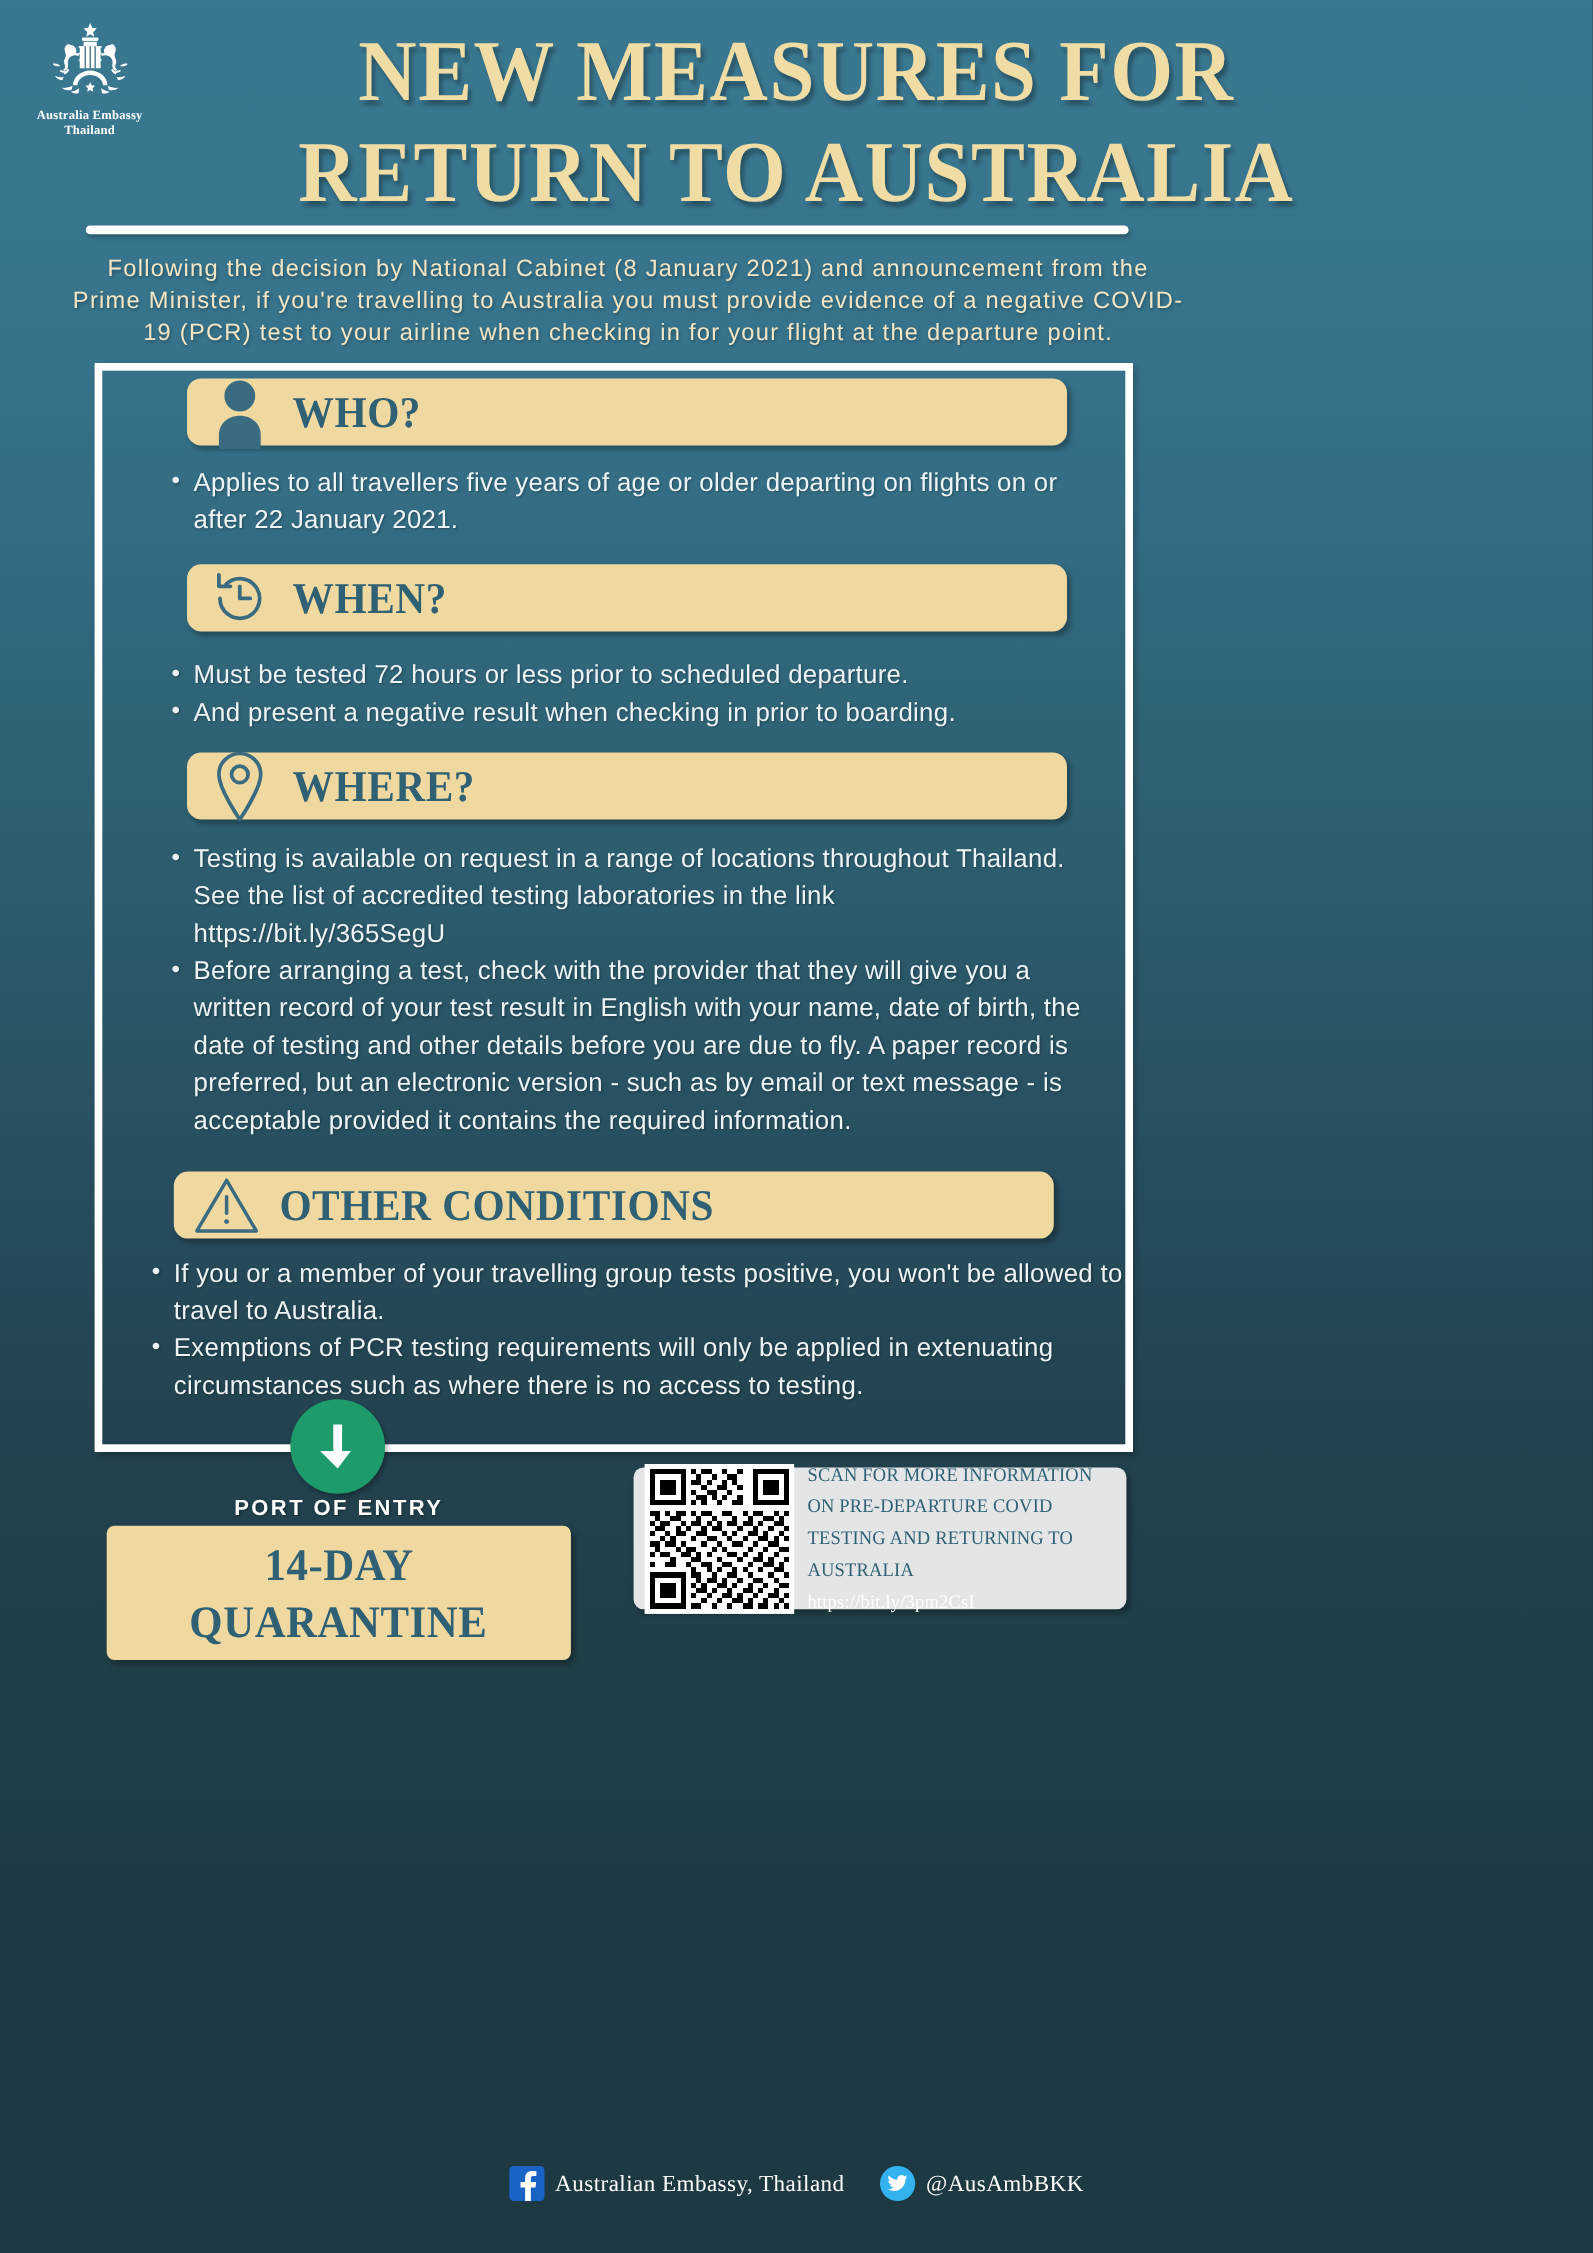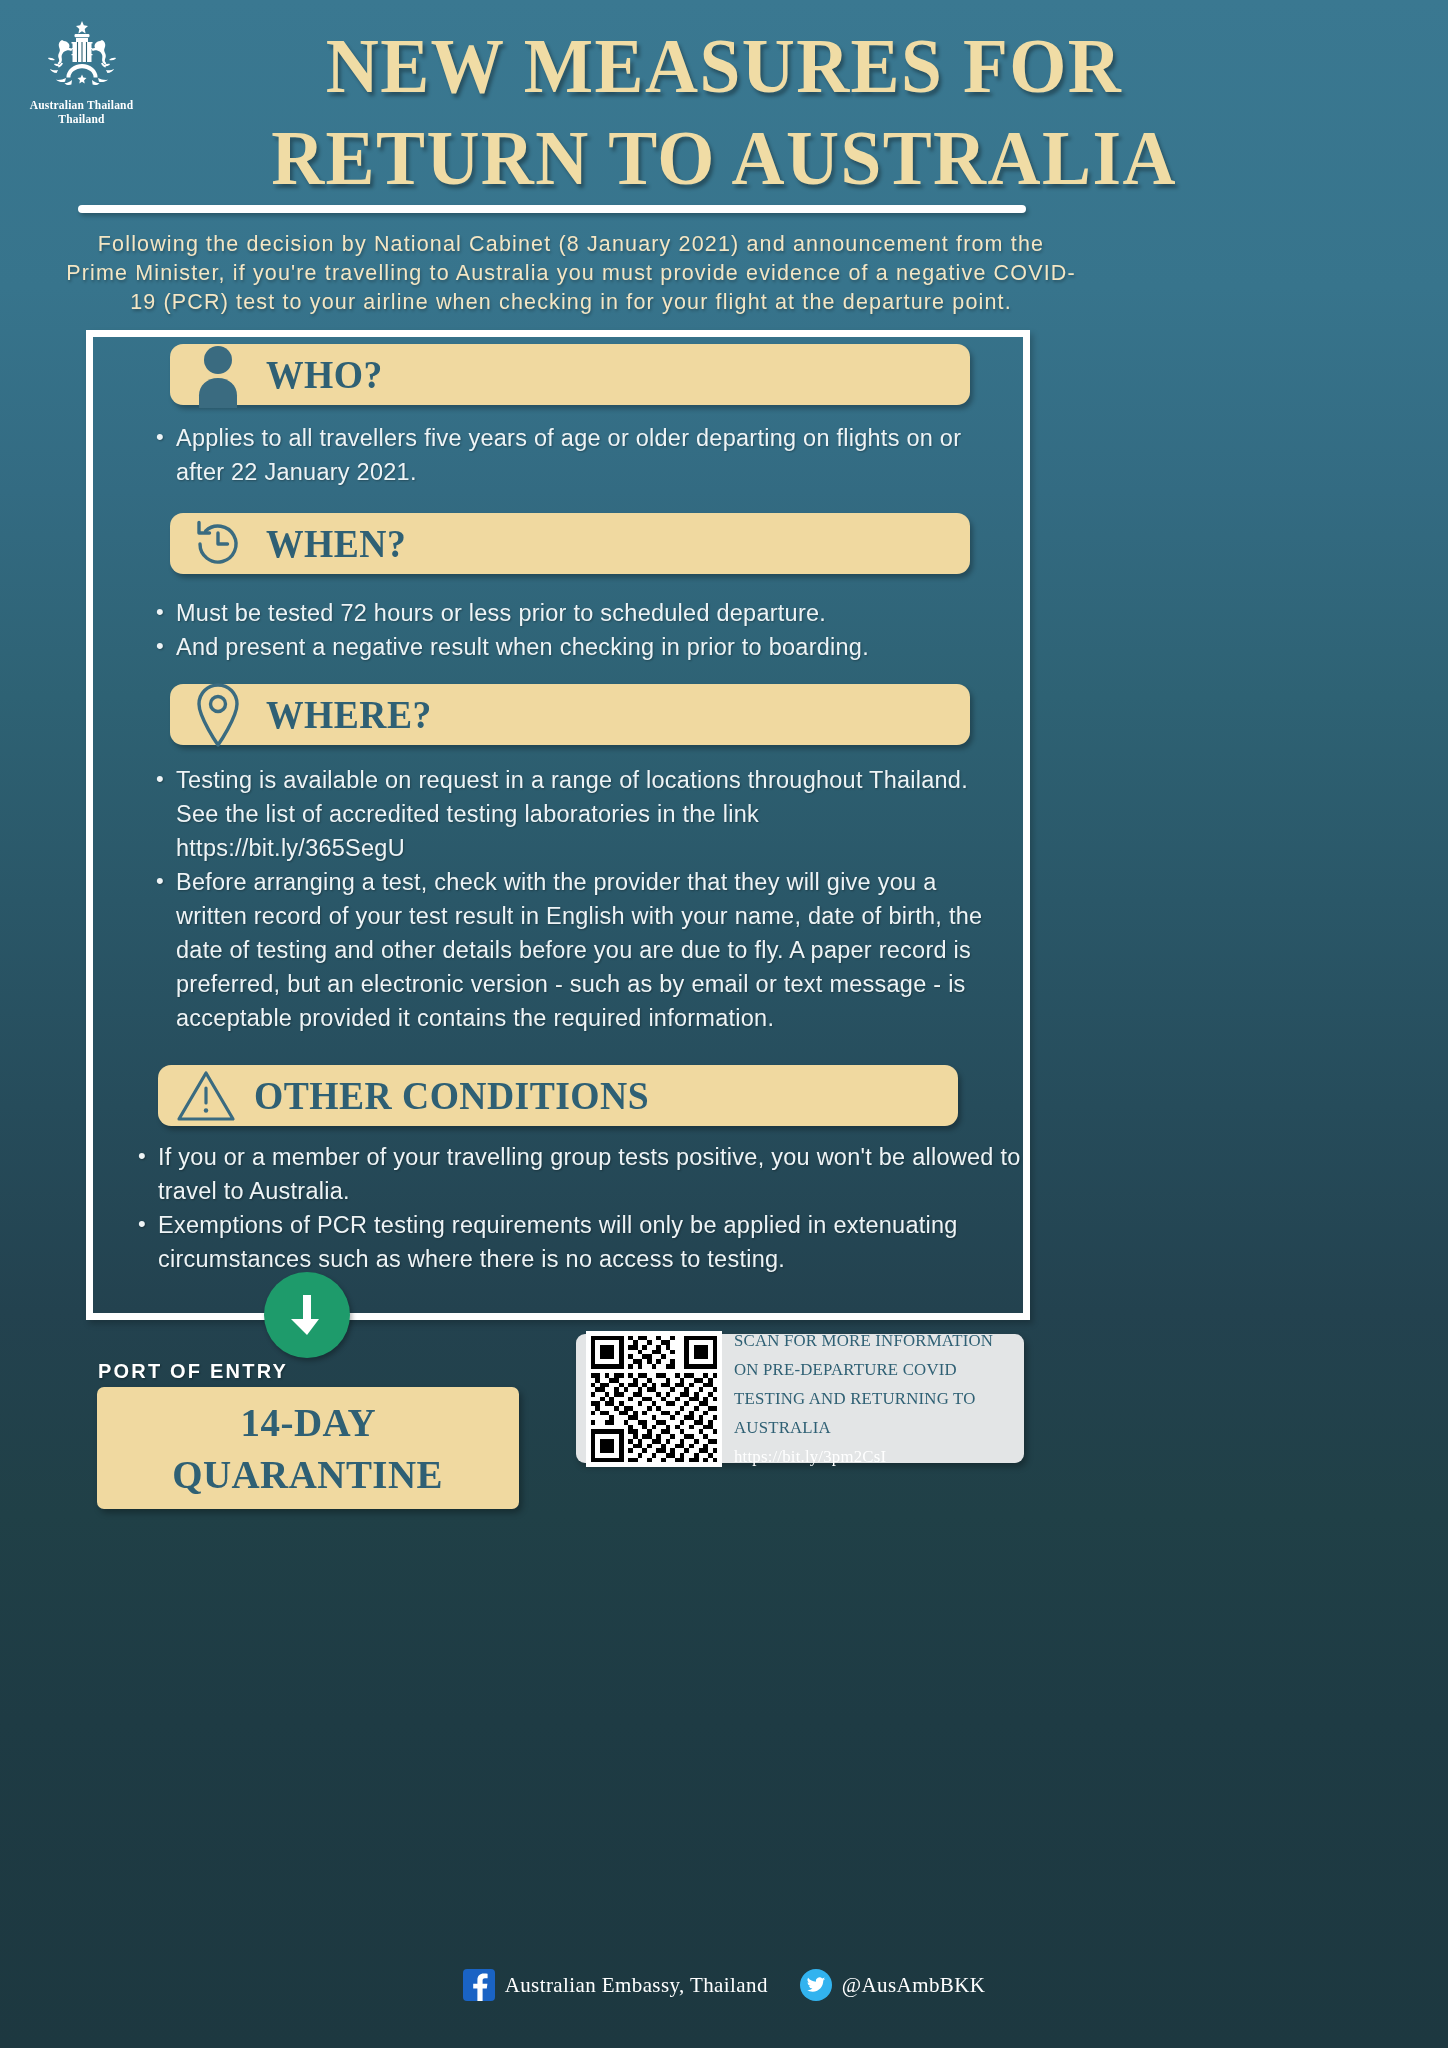--- a/index.html
+++ b/index.html
@@ -145,20 +145,21 @@
     width:86px; height:86px;
     border-radius:50%;
     background:#1e9b6b;
     box-shadow:2px 3px 5px rgba(0,0,0,.3);
     display:flex; align-items:center; justify-content:center;
   }
 
   
   .port-label {
     position:absolute; left:98px; top:1360px; width:420px;
+    text-align:center;
     color:#ffffff; font-weight:bold;
     font-size:20px; letter-spacing:2.2px;
     text-shadow:1px 1px 2px rgba(0,0,0,.35);
   }
   .quarantine {
     position:absolute; left:97px; top:1387px;
     width:422px; height:122px;
     background:#f0d9a0;
     border-radius:7px;
     box-shadow:3px 4px 6px rgba(0,0,0,.3);
@@ -242,21 +243,21 @@
           <path d="M12 40c2.6-.6 5.2.2 7 2-2.3.6-4.6.3-6.4-.9zM18 46c2.6-.6 5.2.2 7 2-2.3.6-4.6.3-6.4-.9zM80 40c-2.6-.6-5.2.2-7 2 2.3.6 4.6.3 6.4-.9zM74 46c-2.6-.6-5.2.2-7 2 2.3.6 4.6.3 6.4-.9z"></path>
           <path d="M46 46c-4 0-8 1.4-11 4-3 2.6-4.6 6-4.6 9.4h4c0-2.4 1.2-4.6 3.3-6.3C40 51.2 43 50.2 46 50.2s6 1 8.3 2.9c2.1 1.7 3.3 3.9 3.3 6.3h4c0-3.4-1.6-6.8-4.6-9.4-3-2.6-7-4-11-4z"></path>
           <path d="M46 56.5l1.3 3 3.2.5-2.4 2.2.6 3.2L46 63.8l-2.7 1.6.6-3.2-2.4-2.2 3.2-.5z"></path>
           <path d="M30 60c-3 1.5-6.5 2.2-10 1.8 2.5 2 5.8 2.8 9 2zM62 60c3 1.5 6.5 2.2 10 1.8-2.5 2-5.8 2.8-9 2z"></path>
           <path d="M22 52c-2.8.6-5.8.2-8.2-1.3 1.3 2.6 4 4.2 6.8 4.3zM70 52c2.8.6 5.8.2 8.2-1.3-1.3 2.6-4 4.2-6.8 4.3z"></path>
           <path d="M36 62c-2 2-4.8 3.2-7.6 3.2 1.8 1.8 4.6 2.4 7 1.4zM56 62c2 2 4.8 3.2 7.6 3.2-1.8 1.8-4.6 2.4-7 1.4z"></path>
         </g>
       </svg>
     </span>
     <div class="crest-label">
-      <div>Australian Thailand</div>
+      <div>Australia Embassy</div>
       <div>Thailand</div>
     </div>
   </div>
 
   <div class="title-wrap">
     <div class="title-line">NEW MEASURES FOR</div>
     <div class="title-line">RETURN TO AUSTRALIA</div>
   </div>
 
   <div class="rule"></div>

